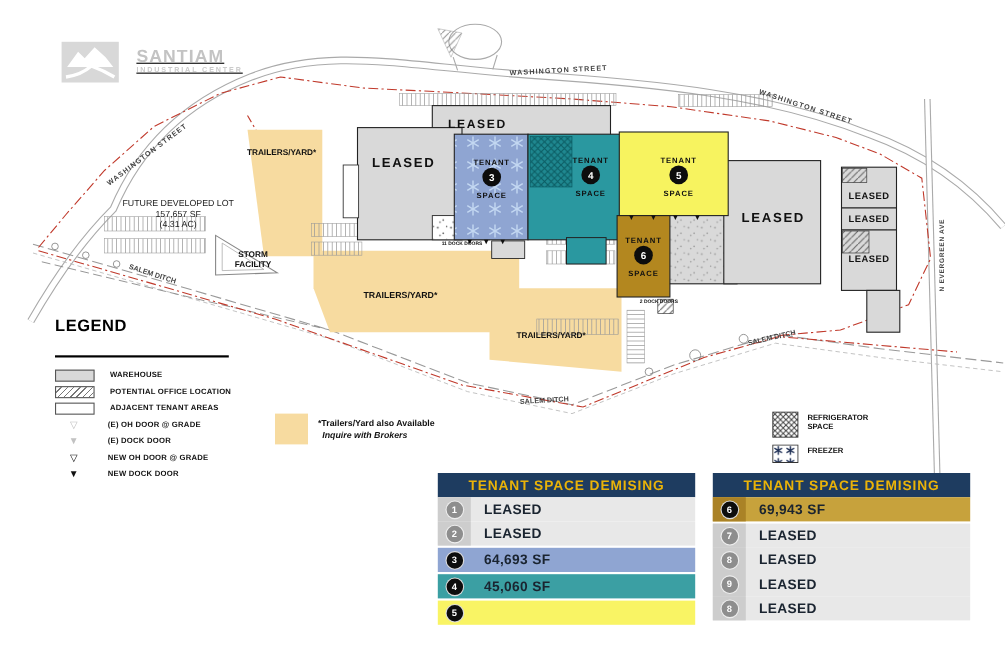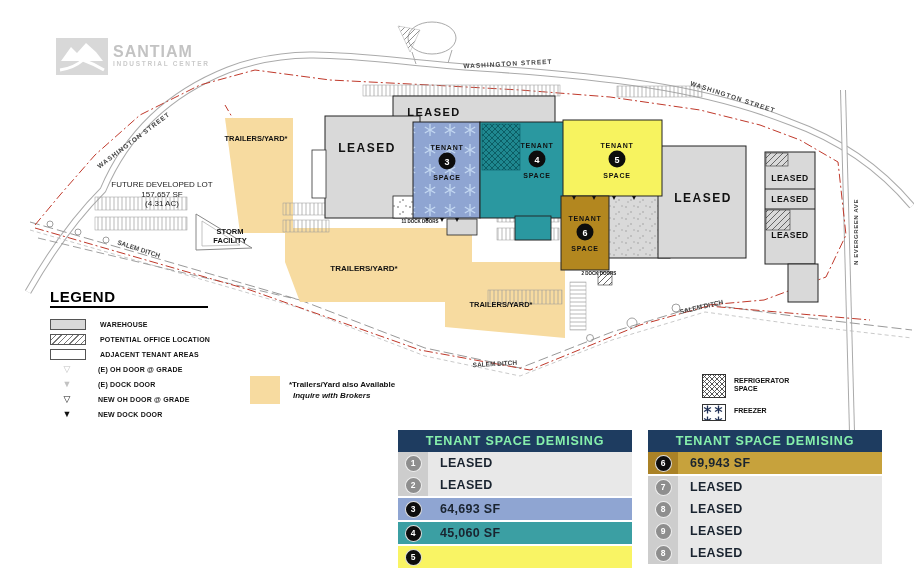--- a/index.html
+++ b/index.html
@@ -3,28 +3,28 @@
 <meta charset="utf-8">
 <style>
   html,body{margin:0;padding:0;background:#fff;}
   .stage{position:relative;width:914px;height:588px;background:#fff;overflow:hidden;
          font-family:"Liberation Sans",sans-serif;}
   .abs{position:absolute;}
 
   
   .logo{left:56px;top:38px;display:flex;align-items:flex-start;}
   .logo-box{width:52px;height:37px;background:#d8d8d8;position:relative;}
-  .logo-text{margin-left:5px;padding-top:6px;}
+  .logo-text{margin-left:16px;padding-top:6px;text-decoration:underline;}
   .logo-name{font-size:16px;font-weight:bold;color:#c3c3c3;letter-spacing:1px;line-height:15px;}
   .logo-tag{font-size:6.5px;font-weight:bold;color:#cbcbcb;letter-spacing:1.7px;margin-top:1px;}
 
   
   .legend{left:50px;top:288px;width:225px;}
   .legend-title{font-size:15px;font-weight:bold;color:#000;width:158px;
-                border-bottom:2.5px solid #000;padding-bottom:1px;letter-spacing:.5px;}
+                border-bottom:2.5px solid #000;padding-bottom:18px;letter-spacing:.5px;}
   .lg-row{display:flex;align-items:center;height:13px;margin-top:2px;}
   .lg-sw{width:34px;height:9px;border:1px solid #555;margin-right:14px;flex:none;}
   .sw-warehouse{background:#d9d9d9;}
   .sw-office{background:repeating-linear-gradient(135deg,#fff,#fff 3px,#777 3px,#777 4px);}
   .sw-adjacent{background:#fff;}
   .lg-tri{width:34px;margin-right:14px;text-align:center;font-size:9px;line-height:9px;flex:none;}
   .tri-lt{color:#c2c2c2;} .tri-dk{color:#111;}
   .lg-label{font-size:7px;font-weight:bold;color:#111;letter-spacing:.2px;}
 
   
@@ -36,21 +36,21 @@
   
   .fridge{left:702px;top:374px;}
   .fr-row{display:flex;align-items:flex-start;}
   .fr-row + .fr-row{margin-top:6px;}
   .fr-text{margin-left:8px;font-size:7px;font-weight:bold;color:#111;line-height:8px;padding-top:3px;}
 
   
   .ttable{width:234px;}
   .t-left{left:398px;top:430px;}
   .t-right{left:648px;top:430px;}
-  .thead{height:22px;background:#1e3c60;color:#86efac;font-weight:bold;font-size:12.5px;
+  .thead{height:22px;background:#1e3c60;color:#eab308;font-weight:bold;font-size:12.5px;
          letter-spacing:.8px;display:flex;align-items:center;justify-content:center;}
   .trow{height:22px;display:flex;align-items:stretch;}
   .gap-top{margin-top:2px;}
   .badge-col{width:30px;display:flex;align-items:center;justify-content:center;flex:none;}
   .tval{flex:1;display:flex;align-items:center;padding-left:12px;
         font-size:12.5px;font-weight:bold;color:#1a2430;letter-spacing:.3px;}
   .badge{width:15px;height:15px;border-radius:50%;display:flex;align-items:center;justify-content:center;
          font-size:8.5px;font-weight:bold;color:#fff;border:1.5px solid rgba(255,255,255,.85);box-sizing:content-box;}
   .badge-gray{background:#8e8e8e;} .badge-black{background:#0d0d0d;}
   .r-gray{background:#e8e8e8;} .r-gray .badge-col{background:#cdcdcd;}

